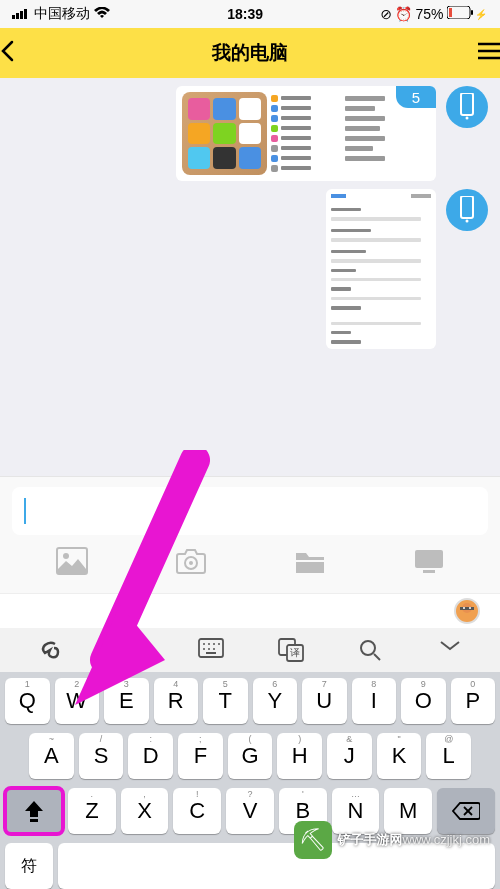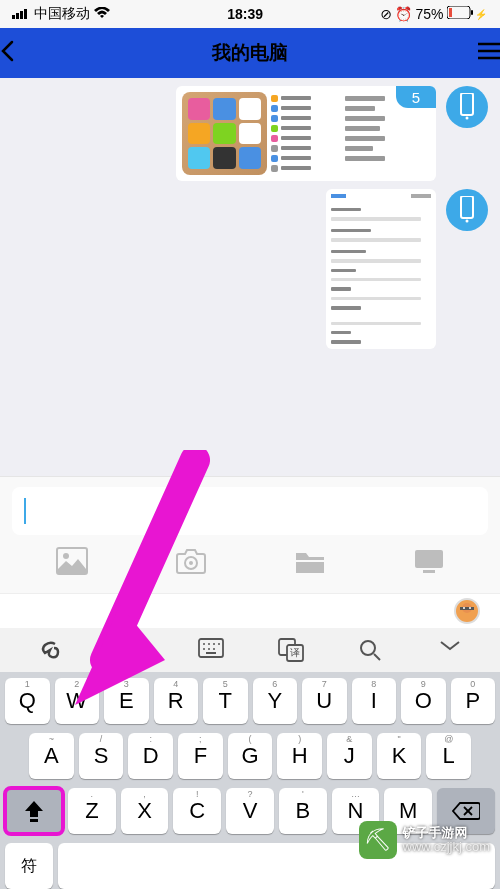--- a/index.html
+++ b/index.html
@@ -1,20 +1,20 @@
 <!DOCTYPE html>
 <html><head>
 <meta charset="utf-8">
 <style>
 *{margin:0;padding:0;box-sizing:border-box;font-family:-apple-system,sans-serif}
 body{width:500px;height:889px;background:#EFEFF4;position:relative;overflow:hidden}
 .status-bar{height:28px;background:#F7F7F7;display:flex;align-items:center;justify-content:space-between;padding:7px 12px;font-size:14px;font-weight:500}
 .status-left{display:flex;align-items:center;gap:4px}
 .status-right{display:flex;align-items:center;gap:3px}
-.header{height:50px;background:#1d4ed8;display:flex;align-items:center;justify-content:space-between;padding:0 0}
+.header{height:50px;background:#fde047;display:flex;align-items:center;justify-content:space-between;padding:0 0}
 .header-title{font-size:19px;font-weight:600;position:absolute;left:50%;transform:translateX(-50%)}
 .chat-area{height:398px;background:#EFEFF4;padding:8px 12px;position:relative;overflow:hidden}
 .msg-row{display:flex;justify-content:flex-end;align-items:flex-start;gap:10px;margin-bottom:8px}
 .bubble{background:#fff;border-radius:6px;padding:6px;position:relative}
 .bubble1{width:260px;height:95px;display:flex;gap:4px}
 .bubble1-left{width:85px;height:83px;background:linear-gradient(135deg,#d4a574,#c09060);border-radius:8px;display:grid;grid-template-columns:repeat(3,1fr);grid-template-rows:repeat(3,1fr);gap:3px;padding:6px}
 .app-icon{border-radius:4px}
 .bubble1-mid{width:70px;height:83px;display:flex;flex-direction:column;gap:2px;padding-top:2px}
 .mid-row{height:8px;display:flex;align-items:center;gap:3px}
 .mid-dot{width:7px;height:7px;border-radius:2px}
@@ -47,21 +47,21 @@
 .key-fn.highlighted{outline:4px solid #E815D2;outline-offset:-2px}
 .row4{gap:5px;margin-bottom:0}
 .key-space{flex:1}
 .key-lang{flex:0 0 80px;font-size:15px}
 .key-send{flex:0 0 80px;background:#3DA9E8;color:#fff;font-size:18px}
 .key-sym-btn{flex:0 0 48px;font-size:16px}
 .key-123{flex:0 0 48px;font-size:16px}
 .arrow{position:absolute;top:450px;left:60px;z-index:10;pointer-events:none}
 .watermark{position:absolute;bottom:30px;right:10px;display:flex;align-items:center;gap:6px;z-index:20}
 .wm-icon{width:38px;height:38px;background:#5BA845;border-radius:8px;display:flex;align-items:center;justify-content:center;color:#fff;font-size:22px}
-.wm-text{display:flex;flex-direction:column;line-height:1.1}
+.wm-text{display:flex;line-height:1.1}
 .wm-line1{color:#fff;font-size:13px;font-weight:600;text-shadow:0 0 3px rgba(0,0,0,0.8)}
 .wm-line2{color:#eee;font-size:13px;text-shadow:0 0 3px rgba(0,0,0,0.8)}
 </style>
 </head>
 <body>
 
 <div class="status-bar">
   <div class="status-left">
     <span>
       <svg width="18" height="12" viewBox="0 0 18 12">

